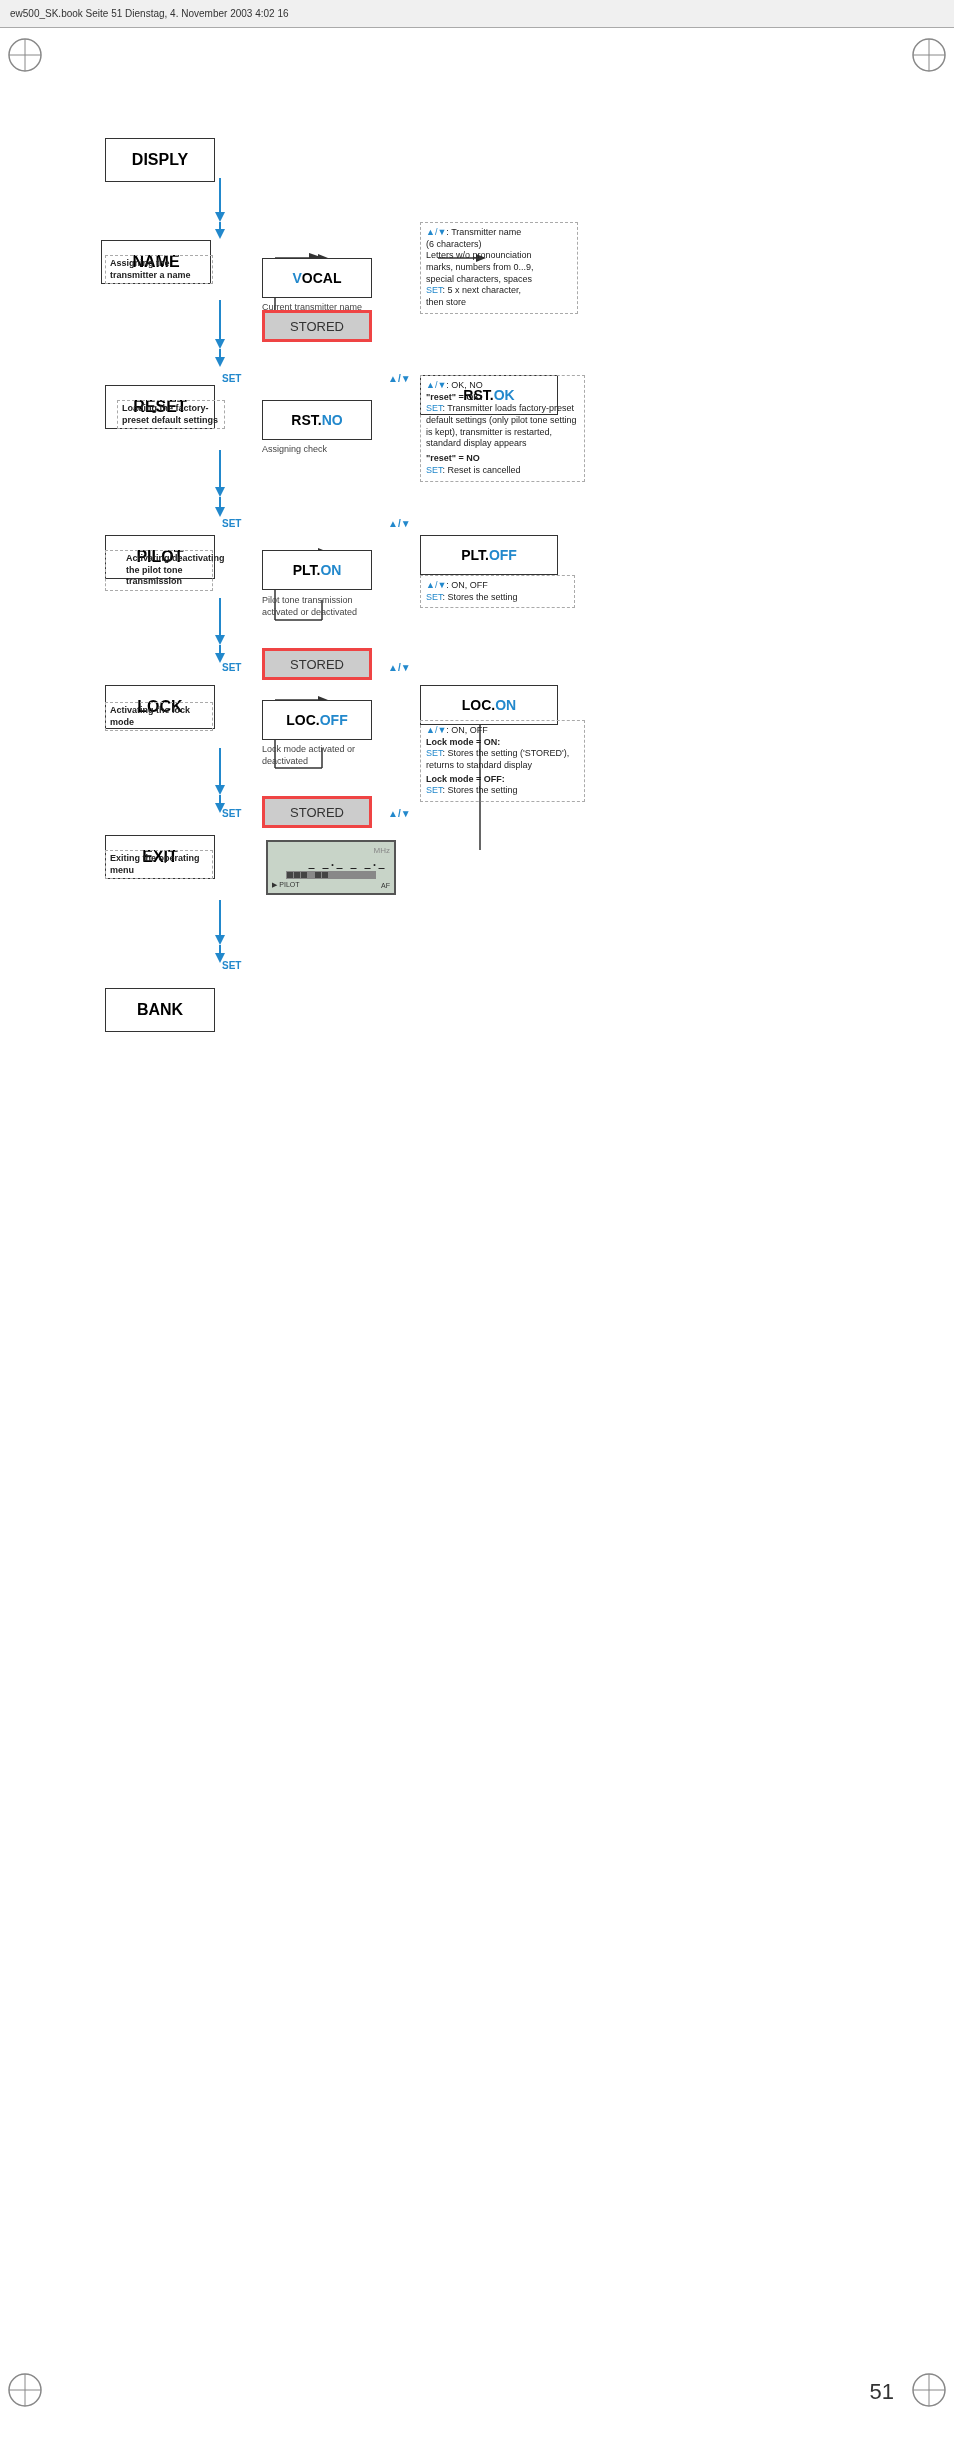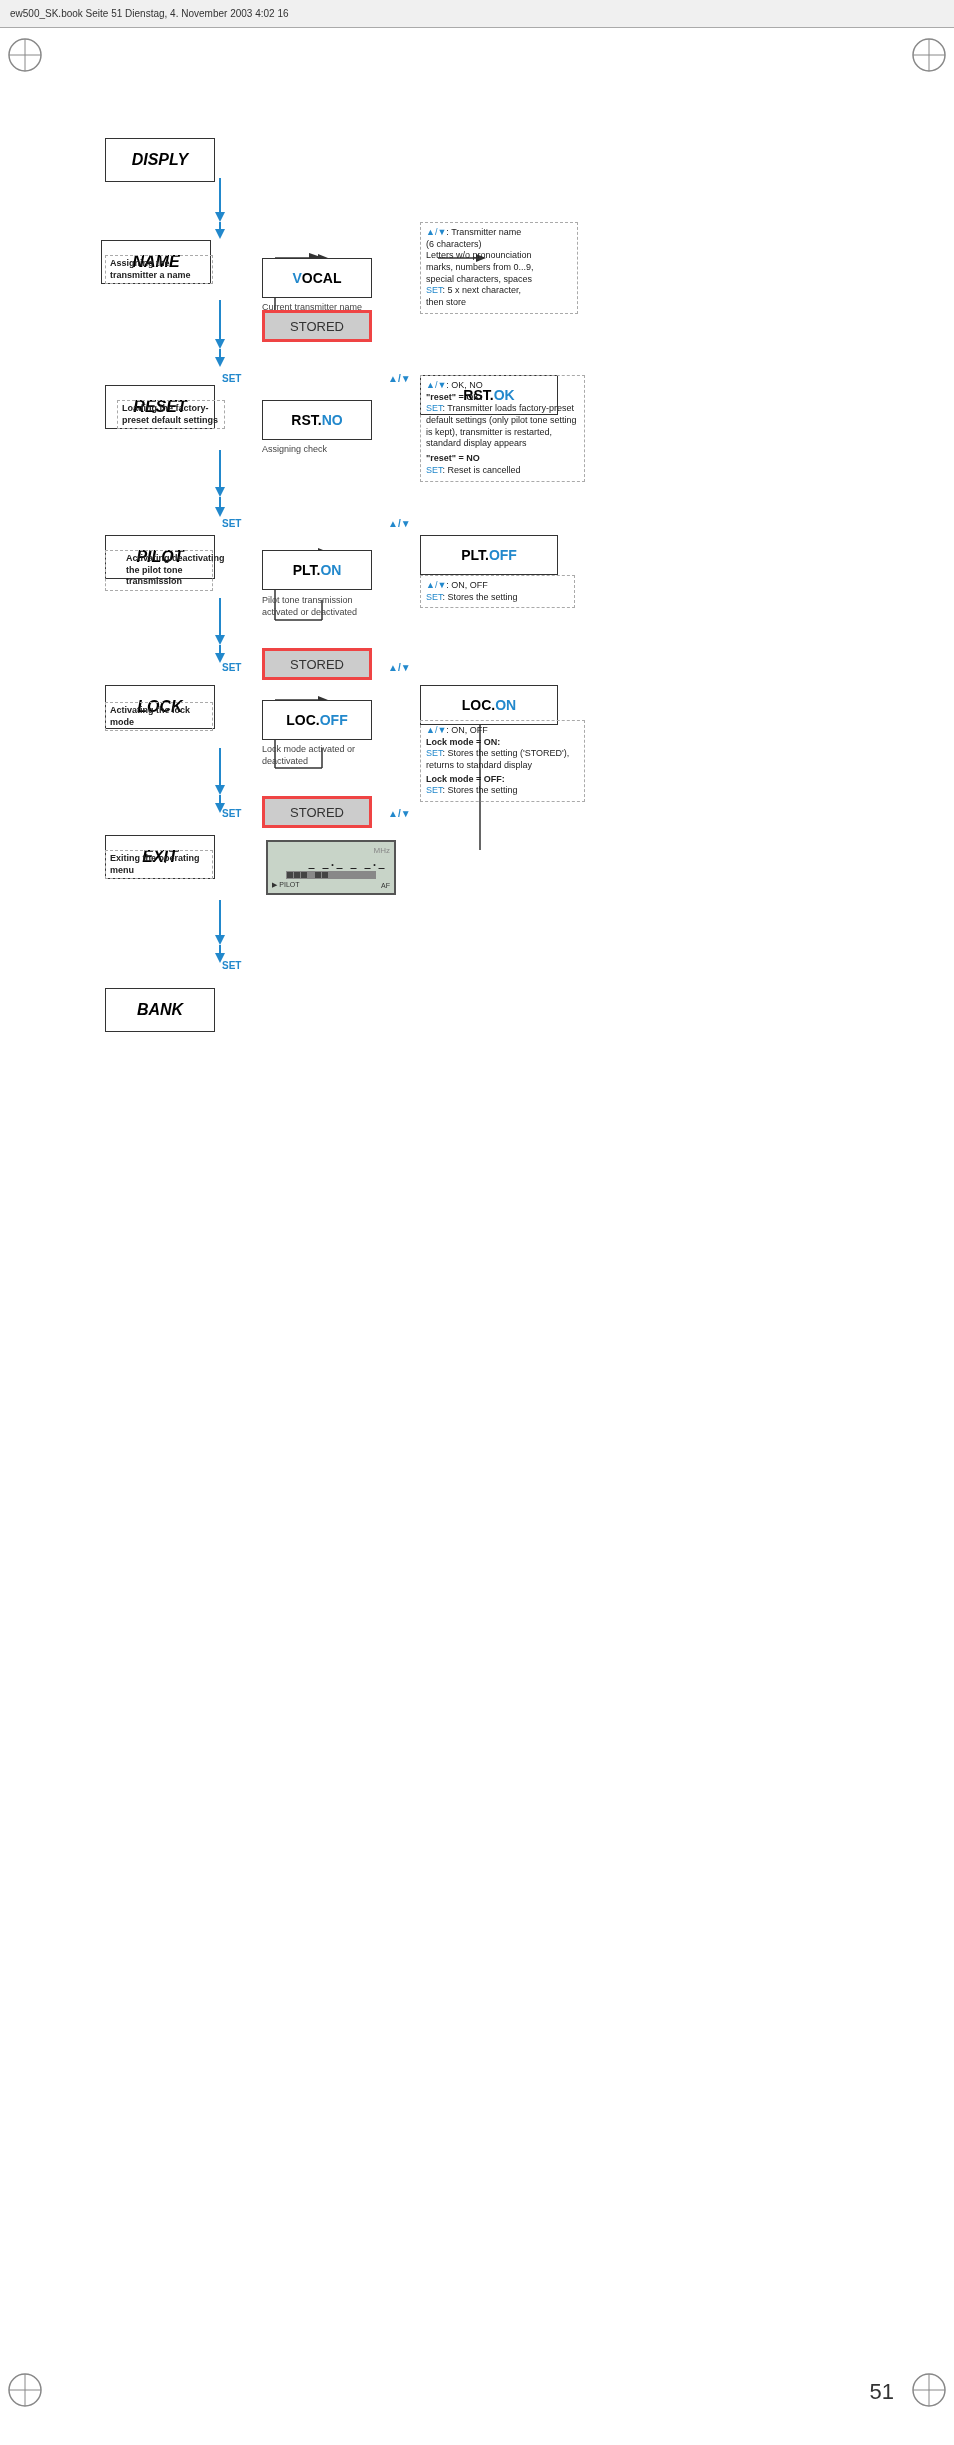--- a/index.html
+++ b/index.html
@@ -57,21 +57,20 @@
       align-items: center;
       justify-content: center;
       position: absolute;
     }
 
     .box-main {
       width: 110px;
       height: 44px;
       font-size: 16px;
       font-weight: bold;
-      font-style: italic;
     }
 
     .box-stored {
       width: 110px;
       height: 34px;
       font-size: 13px;
       background: #ccc;
       color: #333;
       border: 3px solid #ef4444;
     }

